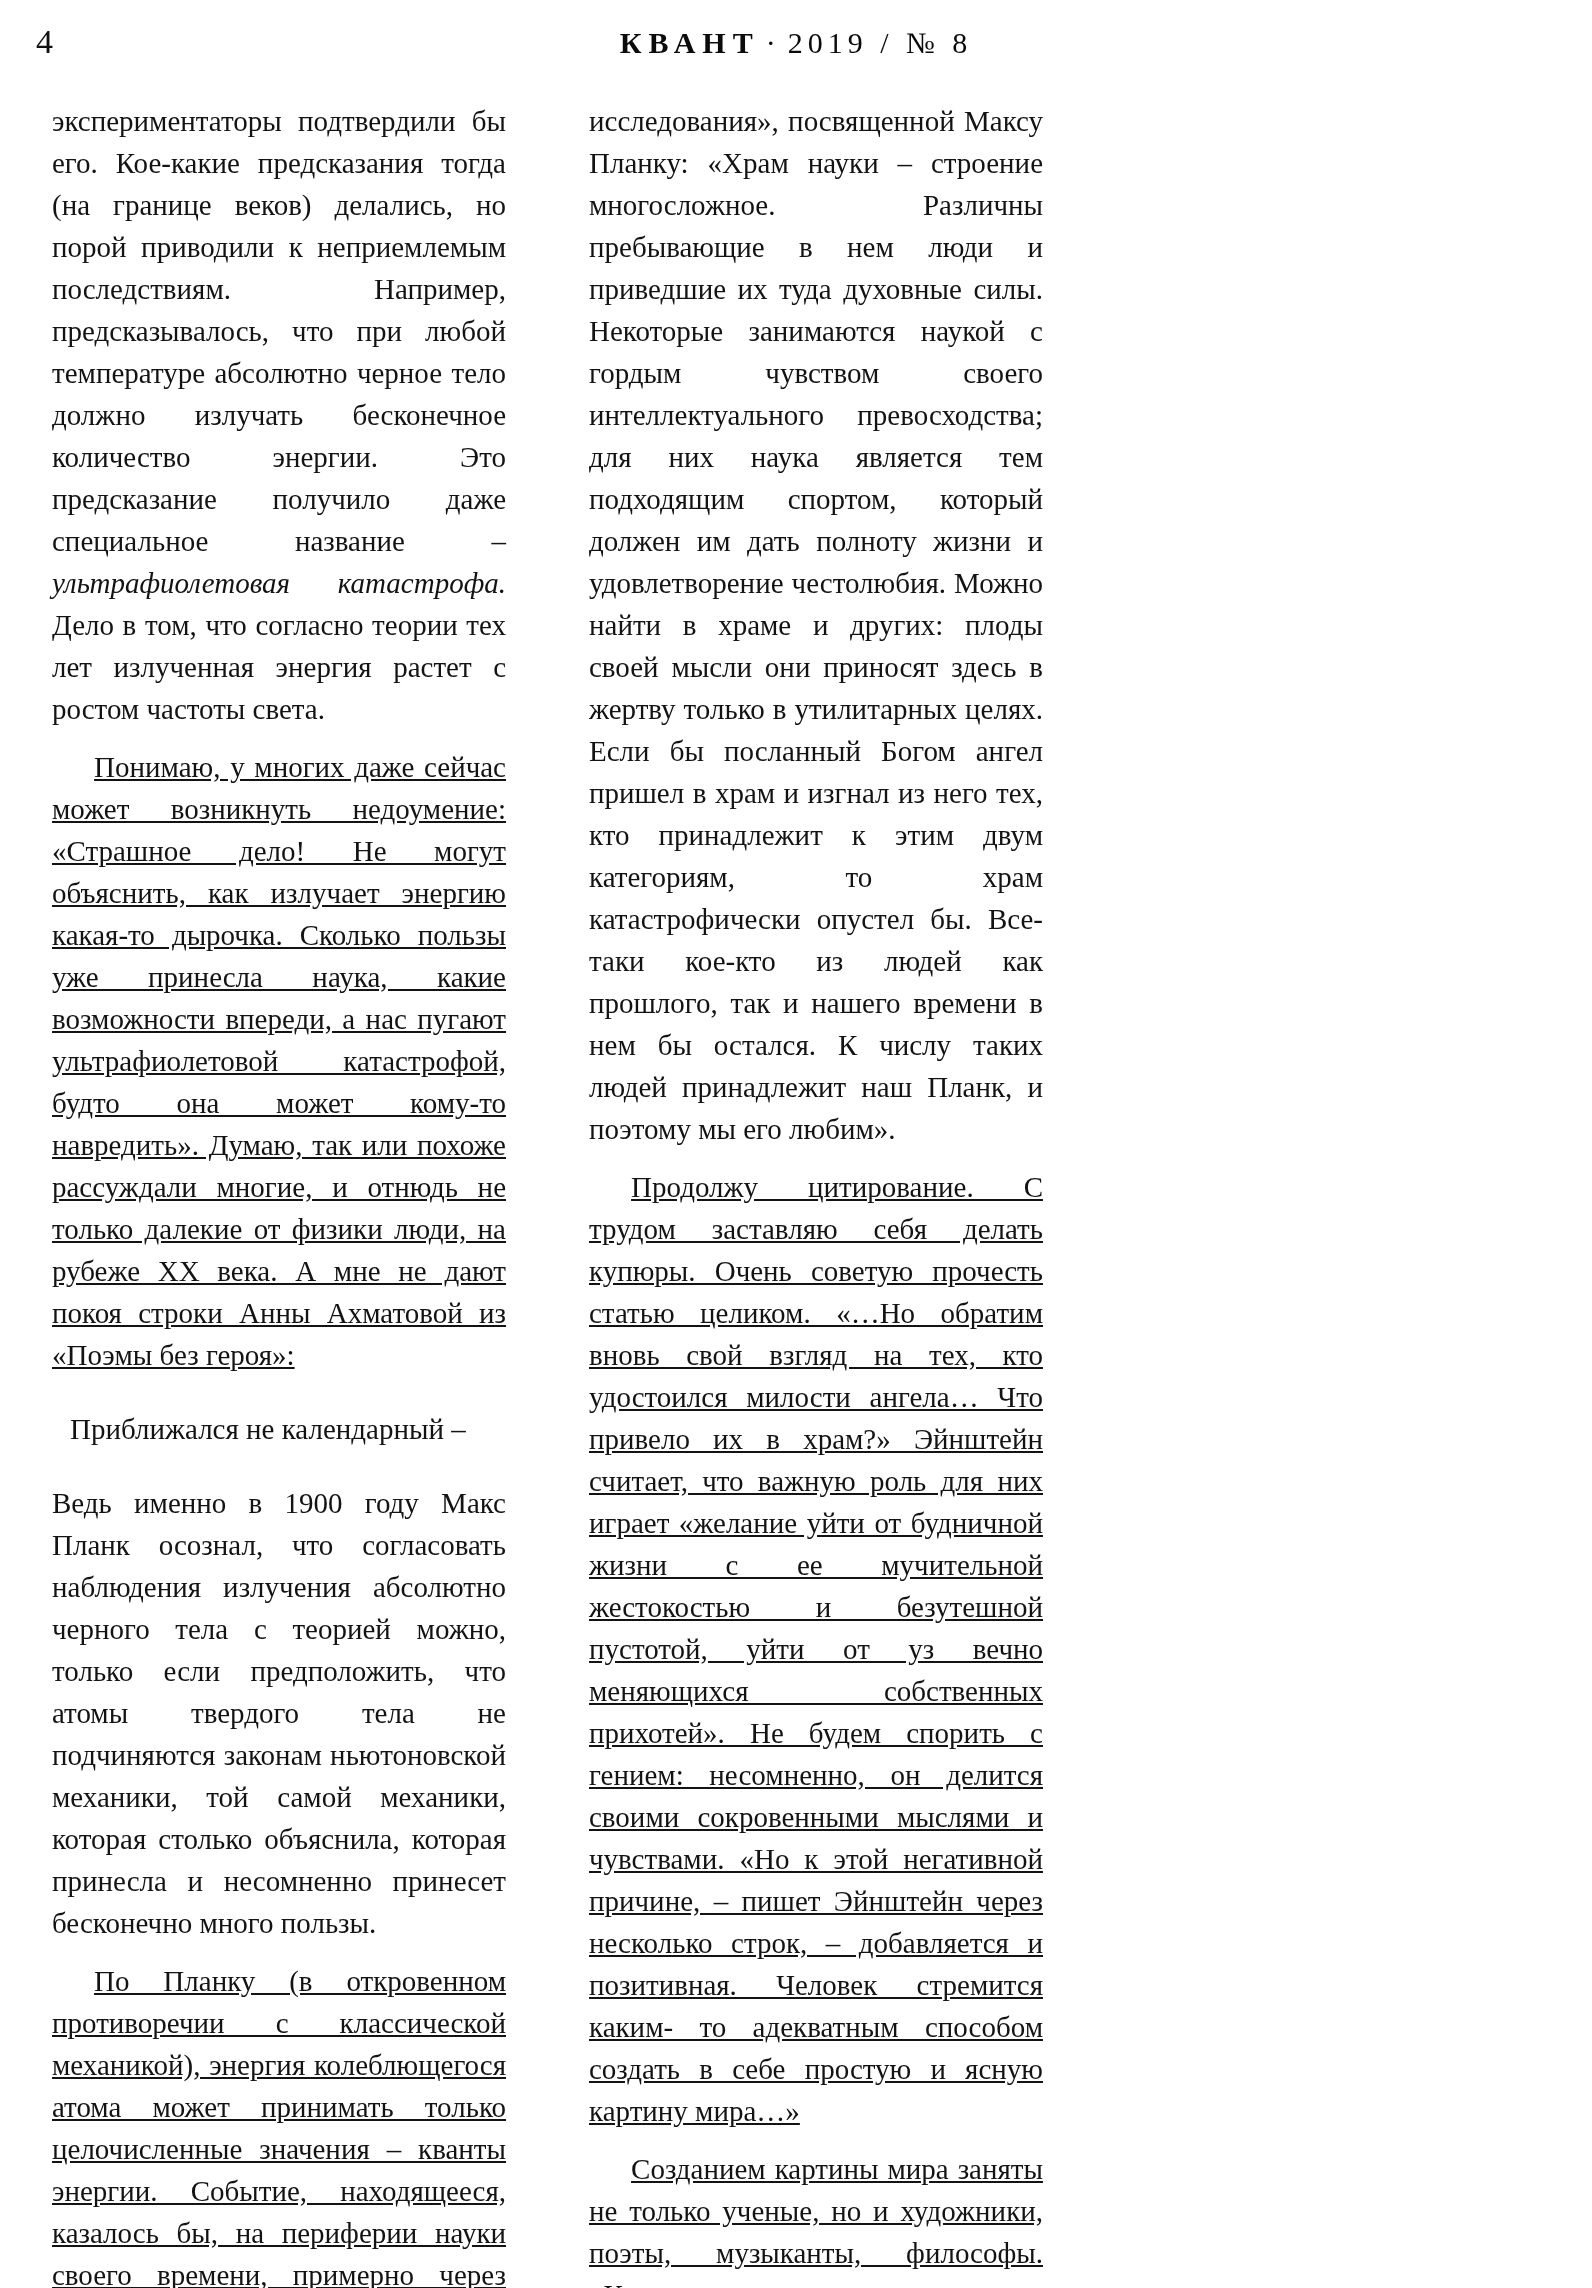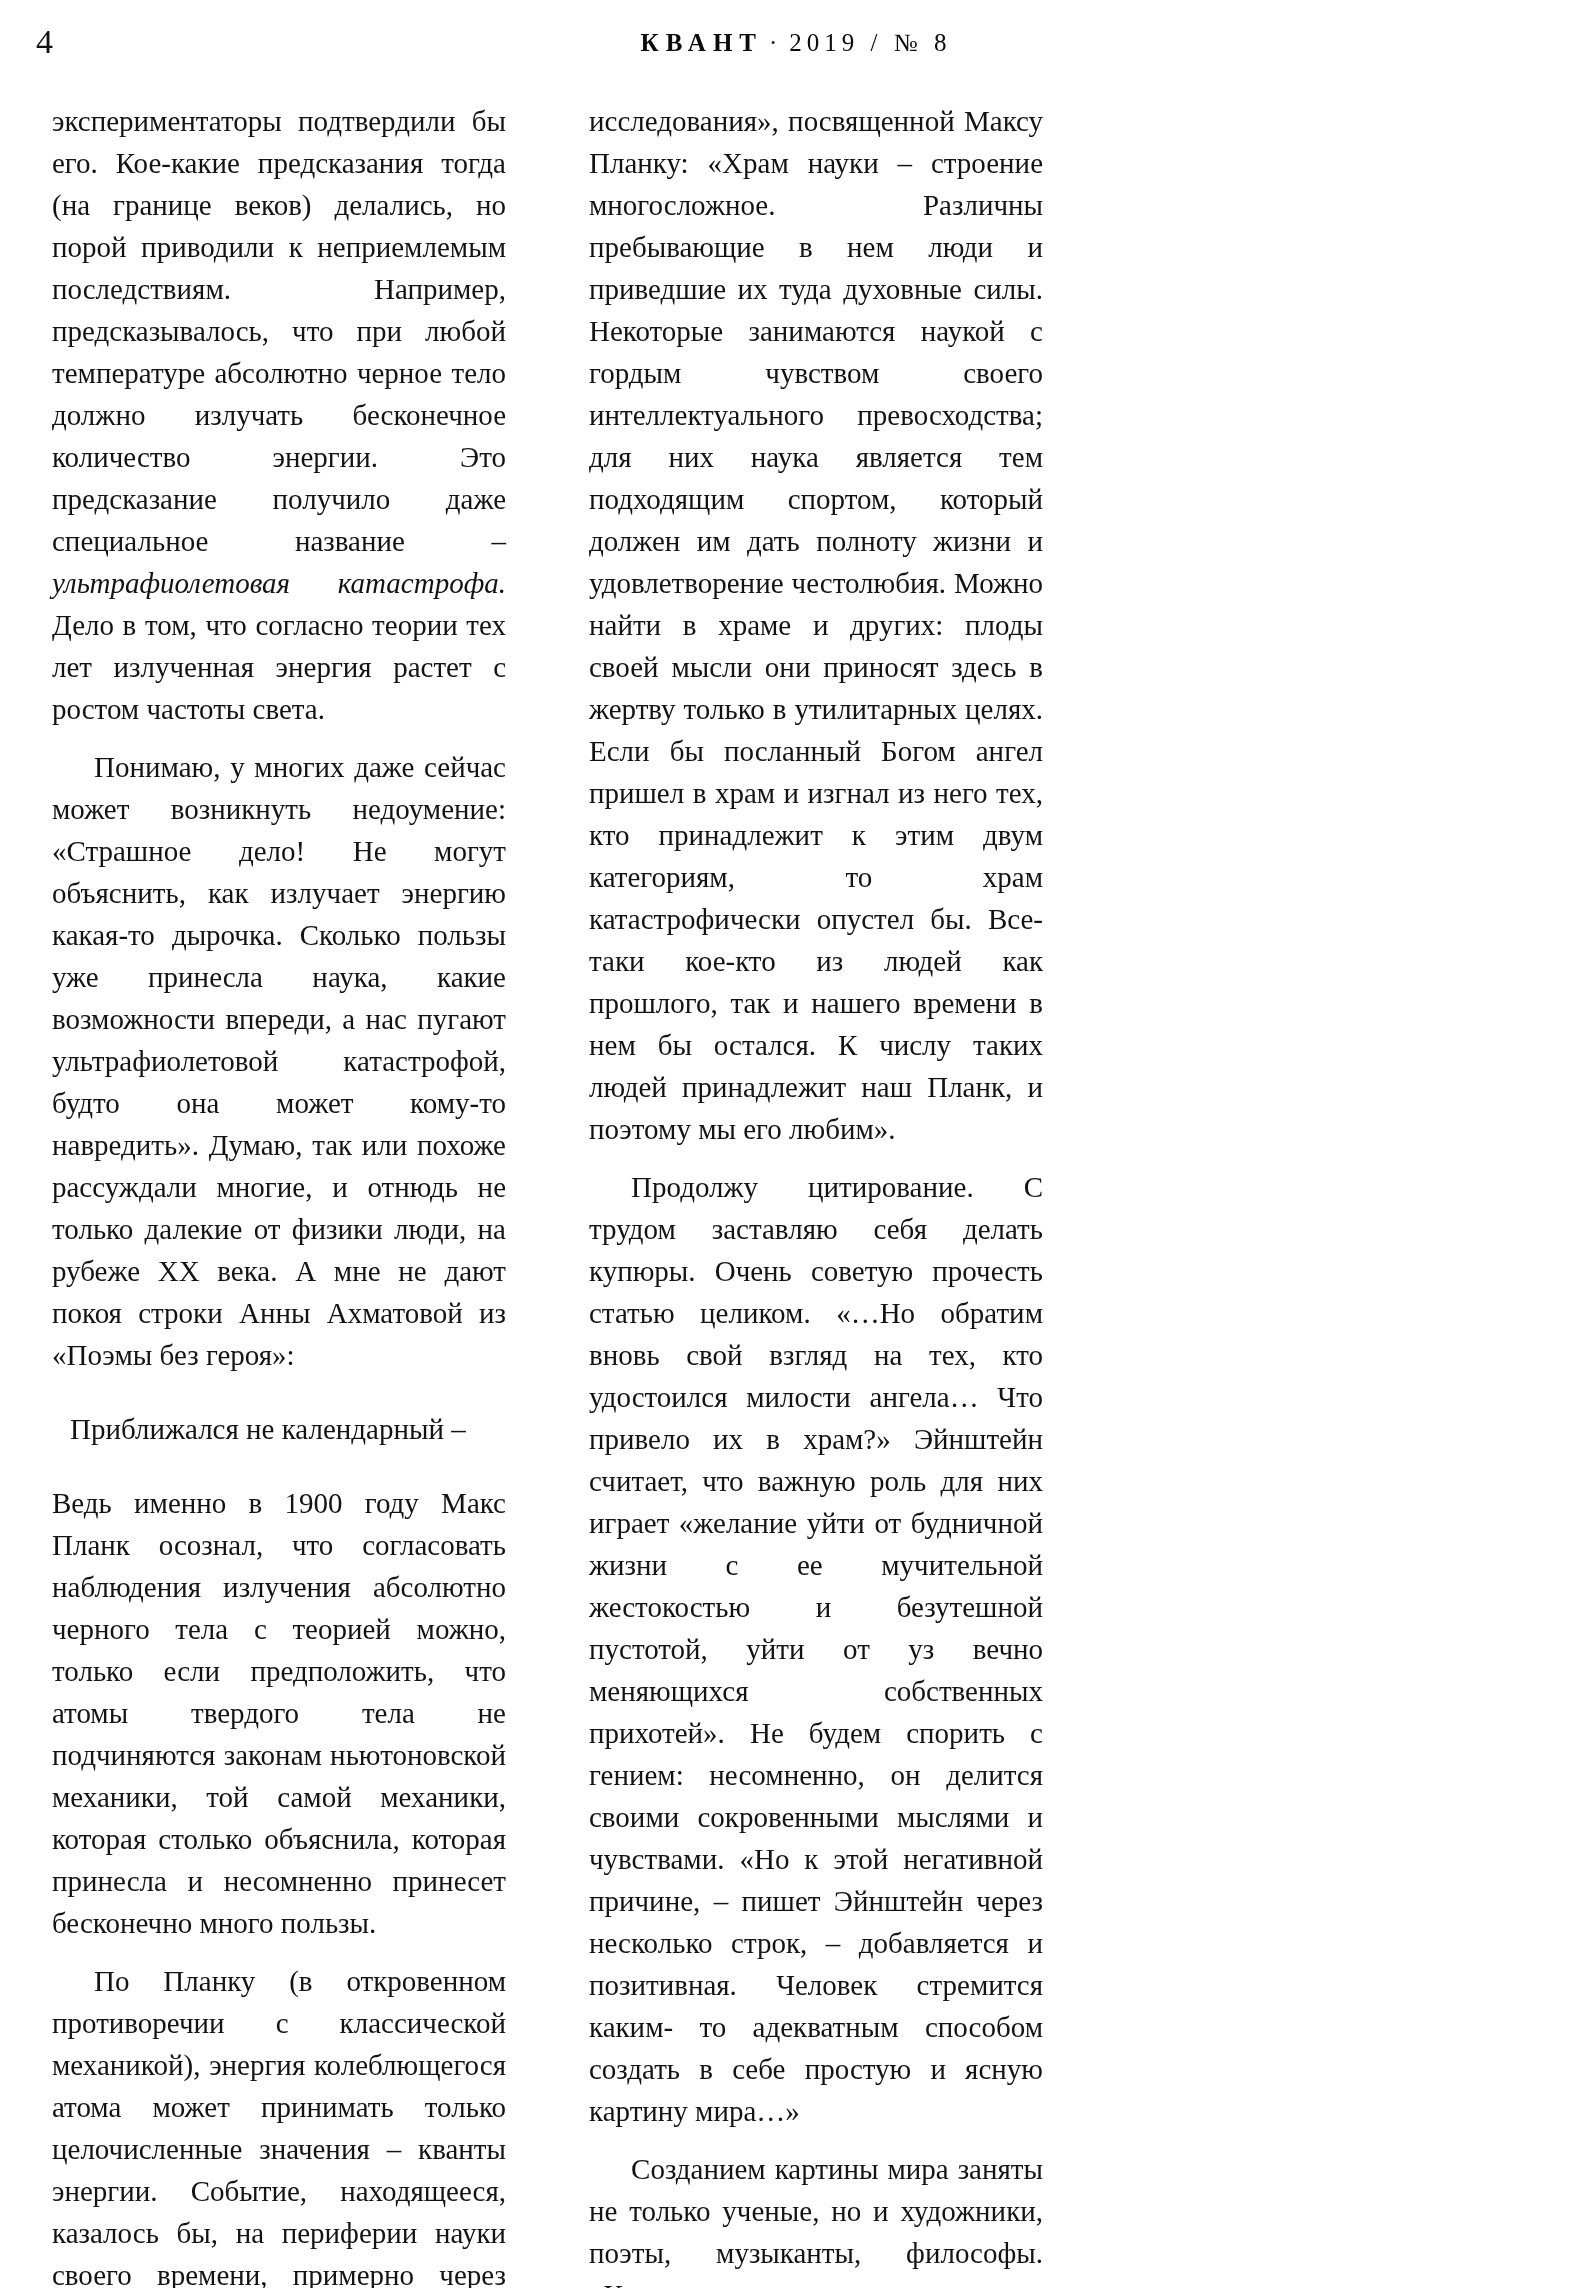--- a/index.html
+++ b/index.html
@@ -42,21 +42,21 @@
     color: #111;
     font-weight: 400;
     letter-spacing: 0px;
   }
   .head-center {
     position: absolute;
     left: 0;
     top: 6px;
     width: 1592px;
     text-align: center;
-    font-size: 25px;
+    font-size: 30px;
     line-height: 38px;
     color: #0b0b0b;
   }
   .head-journal {
     font-weight: 700;
     letter-spacing: 7px;
   }
   .head-sep {
     letter-spacing: 6px;
     padding: 0 6px;
@@ -86,20 +86,21 @@
   }
   .col-left  { left: 36px;  }
   .col-right { left: 573px; }
 
   .col p {
     margin: 16px;
     text-indent: 0;
   }
   .col p.indent {
     text-indent: 1.45em;
+    text-decoration: underline;
   }
   
   .col p { text-align-last: left; }
 
   .verse {
     margin: 0;
     padding: 16px 0 16px 34px;
     text-align: left;
     text-align-last: left;
     line-height: 42px;

